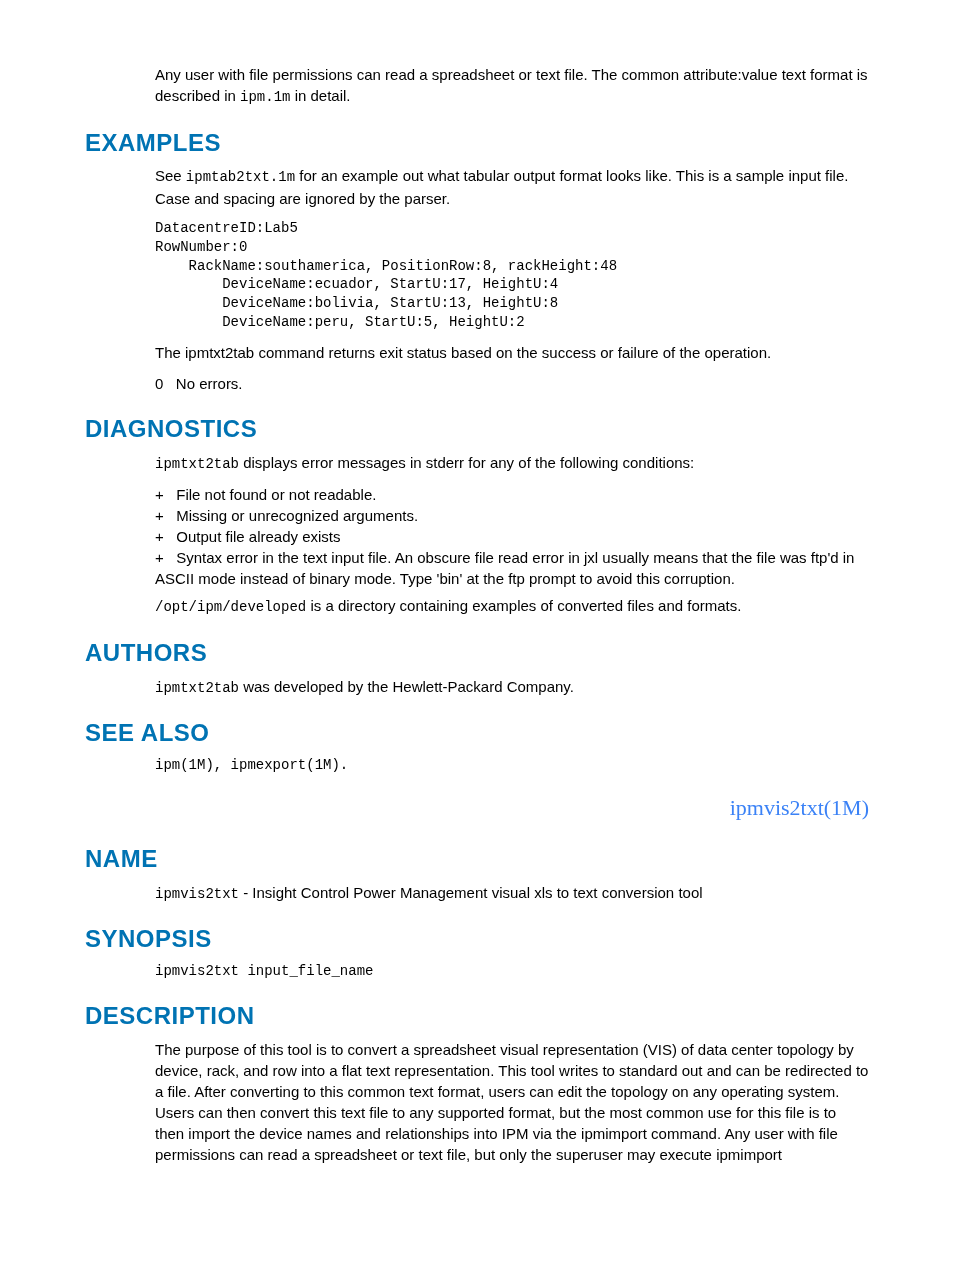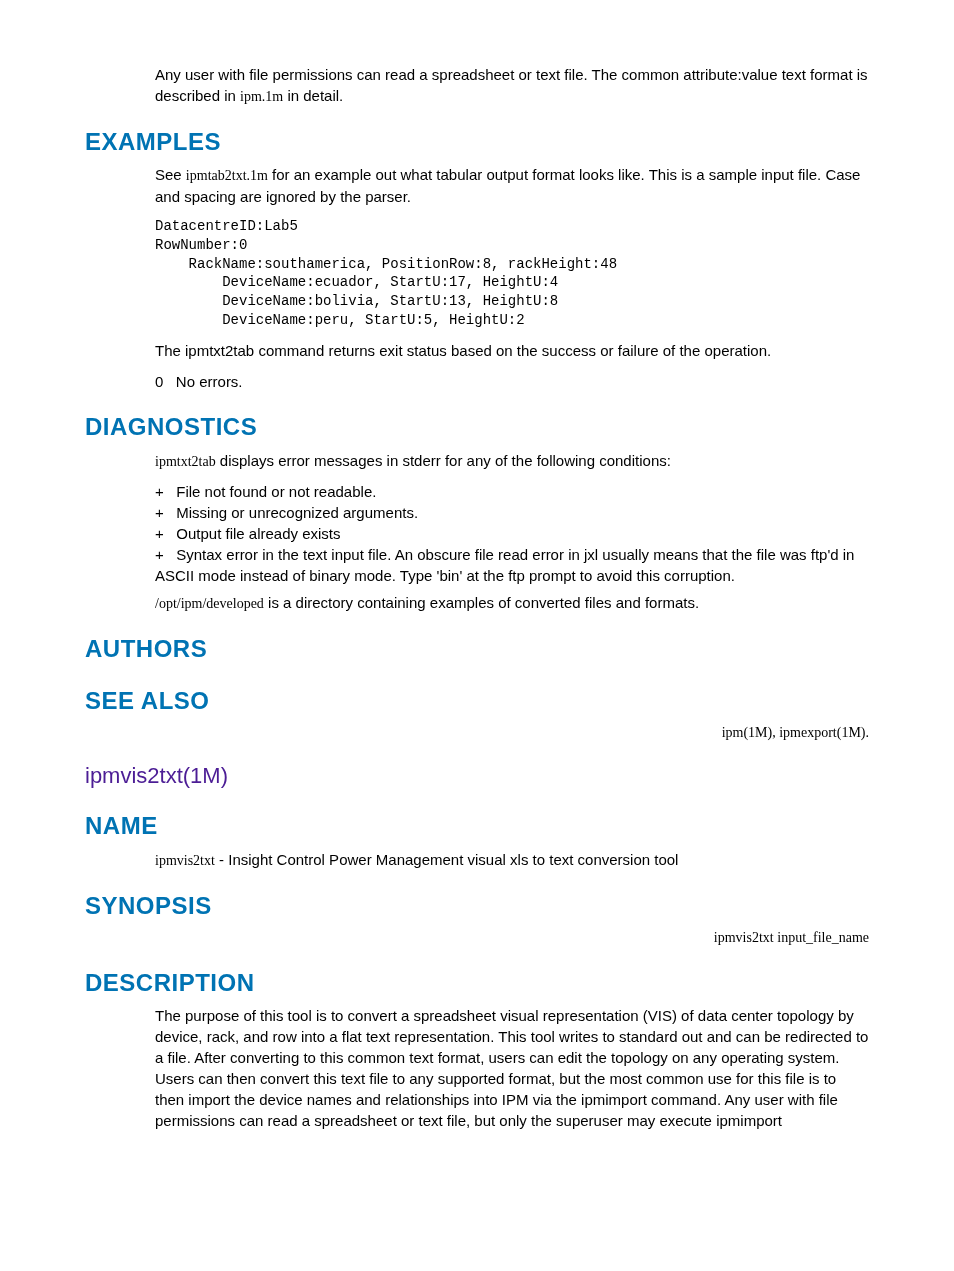--- a/index.html
+++ b/index.html
@@ -22,35 +22,35 @@
     font-family: "Futura", "Century Gothic", Arial, sans-serif;
     font-variant: small-caps;
     text-transform: uppercase;
     letter-spacing: 0.5px;
     color: #0073b3;
     font-weight: 700;
     font-size: 24px;
     margin: 18px 0 6px 0;
   }
   h3.sub-heading {
-    font-family: Liberation Sans, sans-serif;
-    color: #4c1d95;
+    font-family: Liberation Serif, serif;
+    color: #3b82f6;
     font-weight: 400;
     font-size: 22px;
     margin: 18px 0 4px 0;
+    text-align: right;
   }
   .body-block {
     margin-left: 70px;
     margin-bottom: 6px;
   }
   p { margin: 4px 0 10px 0; }
   .code-inline {
-    font-family: Liberation Serif, serif;
+    font-family: Liberation Mono, monospace;
     font-size: 14px;
-    text-align: right;
   }
   pre.code-block {
     font-family: Liberation Mono, monospace;
     font-size: 14px;
     line-height: 1.35;
     white-space: pre;
     margin: 6px 0 10px 0;
   }
 </style>
 </head>
@@ -97,20 +97,25 @@
     </div>
   </div>
 
   <div class="body-block">
     <p>
       <span class="code-inline">/opt/ipm/developed</span><span> is a directory containing examples of converted files and formats.</span>
     </p>
   </div>
 
   <h2 class="section-heading">Authors</h2>
+  <div class="body-block">
+    <p>
+      <span class="code-inline">ipmtxt2tab</span><span> was developed by the Hewlett-Packard Company.</span>
+    </p>
+  </div>
 
   <h2 class="section-heading">See Also</h2>
   <div class="body-block">
     <p class="code-inline">ipm(1M), ipmexport(1M).</p>
   </div>
 
   <h3 class="sub-heading">ipmvis2txt(1M)</h3>
 
   <h2 class="section-heading">Name</h2>
   <div class="body-block">

